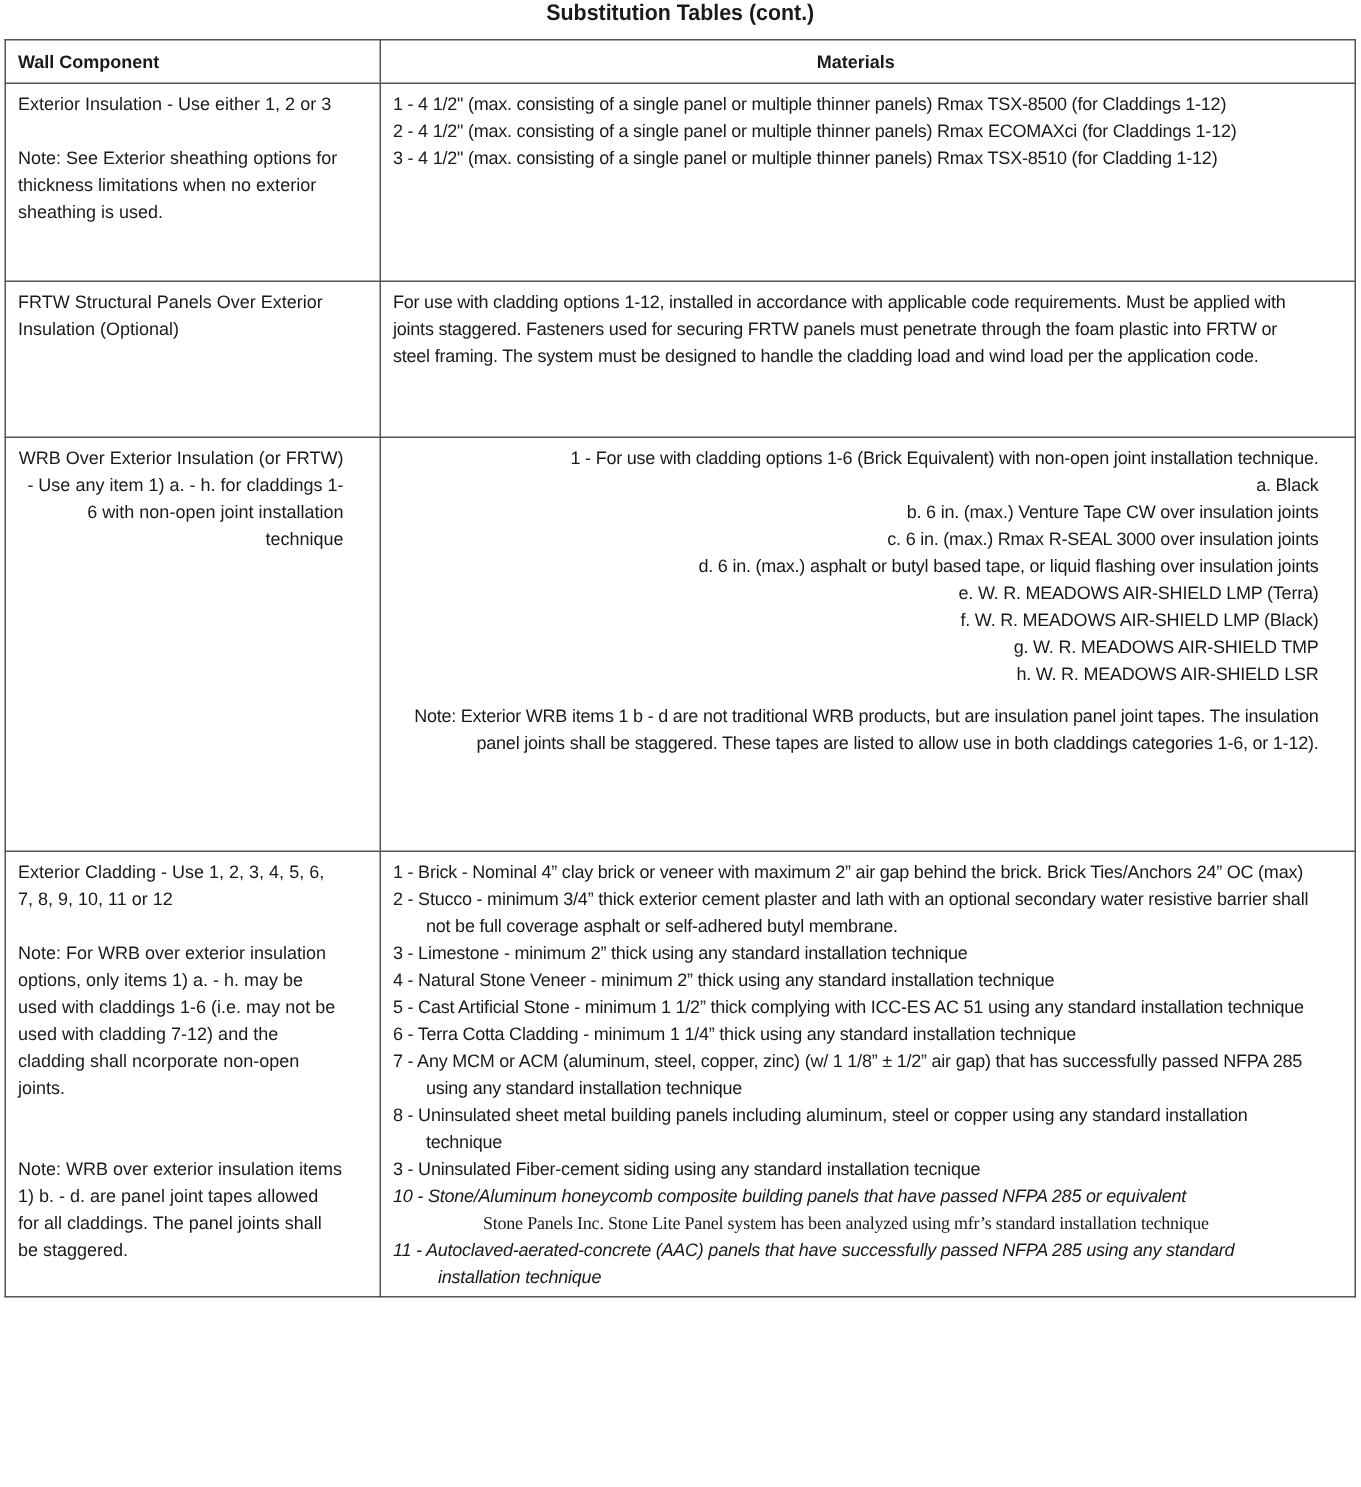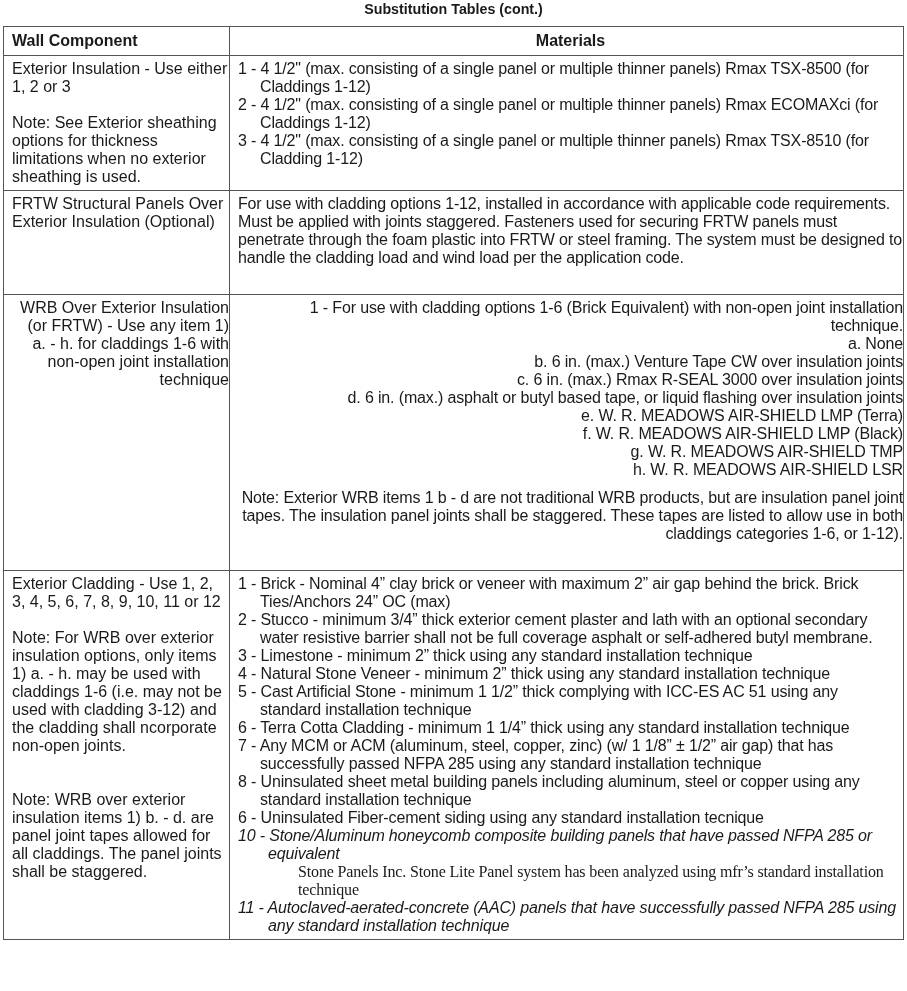--- a/index.html
+++ b/index.html
@@ -20,23 +20,23 @@
   table.subst {
     position: absolute;
     left: 3px; top: 26px;
     width: 901px;
     border-collapse: collapse;
     table-layout: fixed;
   }
   table.subst th, table.subst td {
     border: 1.5px solid #555;
     vertical-align: top;
-    font-size: 16px;
+    font-size: 12px;
     line-height: 18px;
-    padding: 4px 0 4px 8px;
+    padding: 4px 24px 4px 8px;
   }
   table.subst th {
     font-weight: bold;
     height: 20px;
     padding-top: 5px;
     padding-bottom: 3px;
   }
   th.col-left { text-align: left; width: 217px; }
   th.col-right { text-align: center; }
   .left-cell { padding-left: 8px; }
@@ -83,50 +83,50 @@
         <div>For use with cladding options 1-12, installed in accordance with applicable code requirements. Must be applied with joints staggered. Fasteners used for securing FRTW panels must penetrate through the foam plastic into FRTW or steel framing. The system must be designed to handle the cladding load and wind load per the application code.</div>
       </td>
     </tr>
 
     <tr style="height:276px;text-align:right;">
       <td class="left-cell">
         <div>WRB Over Exterior Insulation (or FRTW) - Use any item 1) a. - h. for claddings 1-6 with non-open joint installation technique</div>
       </td>
       <td class="right-cell">
         <div class="item">1 - For use with cladding options 1-6 (Brick Equivalent) with non-open joint installation technique.</div>
-        <div class="sub">a. None</div>
+        <div class="sub">a. Black</div>
         <div class="sub">b. 6 in. (max.) Venture Tape CW over insulation joints</div>
         <div class="sub">c. 6 in. (max.) Rmax R-SEAL 3000 over insulation joints</div>
         <div class="sub">d. 6 in. (max.) asphalt or butyl based tape, or liquid flashing over insulation joints</div>
         <div class="sub">e. W. R. MEADOWS AIR-SHIELD LMP (Terra)</div>
         <div class="sub">f. W. R. MEADOWS AIR-SHIELD LMP (Black)</div>
         <div class="sub">g. W. R. MEADOWS AIR-SHIELD TMP</div>
         <div class="sub">h. W. R. MEADOWS AIR-SHIELD LSR</div>
         <div class="gap" style="height:10px;"></div>
         <div>Note: Exterior WRB items 1 b - d are not traditional WRB products, but are insulation panel joint tapes. The insulation panel joints shall be staggered. These tapes are listed to allow use in both claddings categories 1-6, or 1-12).</div>
       </td>
     </tr>
 
     <tr>
       <td class="left-cell">
         <div>Exterior Cladding - Use 1, 2, 3, 4, 5, 6, 7, 8, 9, 10, 11 or 12</div>
         <div class="gap"></div>
-        <div>Note: For WRB over exterior insulation options, only items 1) a. - h. may be used with claddings 1-6 (i.e. may not be used with cladding 3-12) and the cladding shall ncorporate non-open joints.</div>
+        <div>Note: For WRB over exterior insulation options, only items 1) a. - h. may be used with claddings 1-6 (i.e. may not be used with cladding 7-12) and the cladding shall ncorporate non-open joints.</div>
         <div class="gap" style="height:36px;"></div>
         <div>Note: WRB over exterior insulation items 1) b. - d. are panel joint tapes allowed for all claddings. The panel joints shall be staggered.</div>
       </td>
       <td class="right-cell">
         <div class="item">1 - Brick - Nominal 4” clay brick or veneer with maximum 2” air gap behind the brick. Brick Ties/Anchors 24” OC (max)</div>
         <div class="item">2 - Stucco - minimum 3/4” thick exterior cement plaster and lath with an optional secondary water resistive barrier shall not be full coverage asphalt or self-adhered butyl membrane.</div>
         <div class="item">3 - Limestone - minimum 2” thick using any standard installation technique</div>
         <div class="item">4 - Natural Stone Veneer - minimum 2” thick using any standard installation technique</div>
         <div class="item">5 - Cast Artificial Stone - minimum 1 1/2” thick complying with ICC-ES AC 51 using any standard installation technique</div>
         <div class="item">6 - Terra Cotta Cladding - minimum 1 1/4” thick using any standard installation technique</div>
         <div class="item">7 - Any MCM or ACM (aluminum, steel, copper, zinc) (w/ 1 1/8” ± 1/2” air gap) that has successfully passed NFPA 285 using any standard installation technique</div>
         <div class="item">8 - Uninsulated sheet metal building panels including aluminum, steel or copper using any standard installation technique</div>
-        <div class="item">6 - Uninsulated Fiber-cement siding using any standard installation tecnique</div>
+        <div class="item">3 - Uninsulated Fiber-cement siding using any standard installation tecnique</div>
         <div class="item wide">10 - Stone/Aluminum honeycomb composite building panels that have passed NFPA 285 or equivalent</div>
         <div class="subsub">Stone Panels Inc. Stone Lite Panel system has been analyzed using mfr’s standard installation technique</div>
         <div class="item wide">11 - Autoclaved-aerated-concrete (AAC) panels that have successfully passed NFPA 285 using any standard installation technique</div>
       </td>
     </tr>
   </tbody>
 </table>
 
 </body></html>

